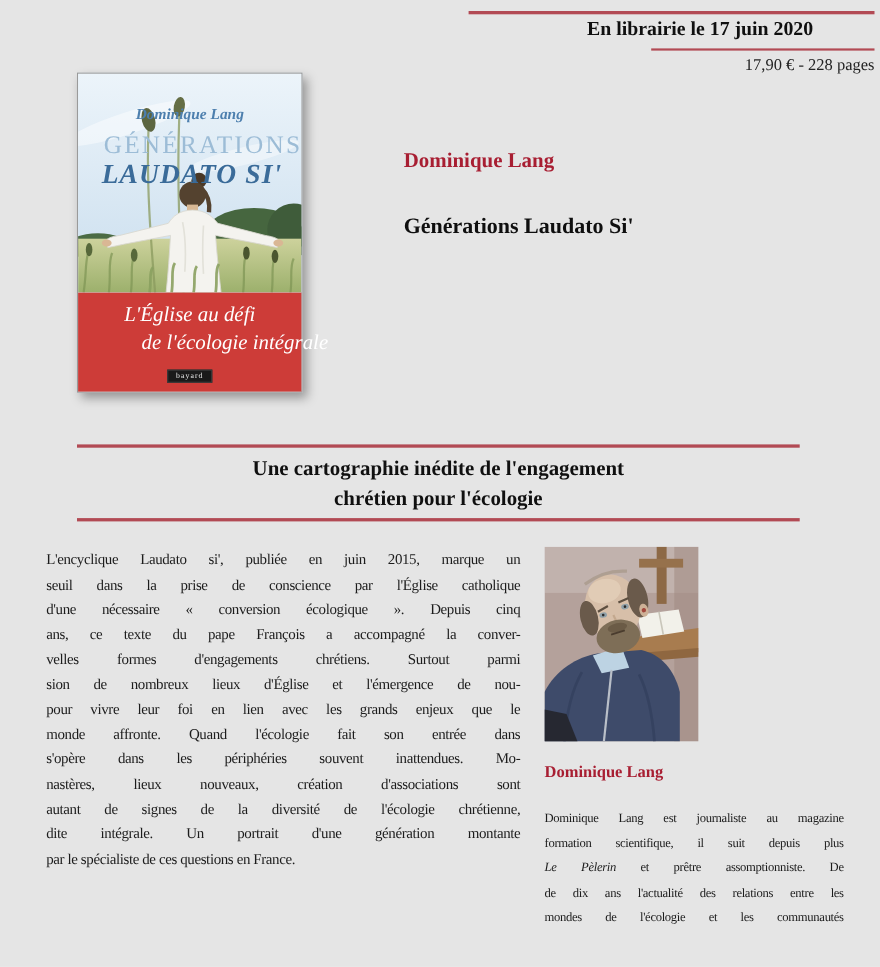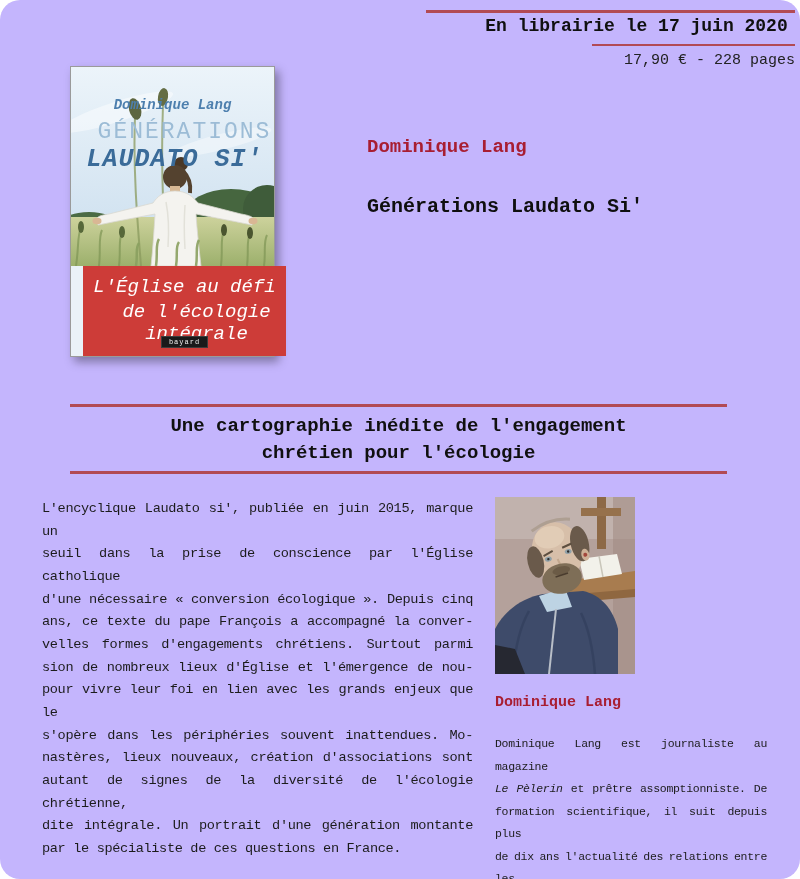--- a/index.html
+++ b/index.html
@@ -2,47 +2,47 @@
 <html style="--rule: #b24a54; --accent: #a81e32; --band: #cd3c38;"><head>
 <meta charset="utf-8">
 <style>
   :root{
     --rule:#b24a54;
     --accent:#a81e32;
     --band:#cd3c38;
     --ink:#1c1c1c;
   }
   html,body{margin:0;padding:0;background:#fff;}
-  .page{position:relative;width:800px;height:879px;background:#c4b5fd;
-        font-family:Liberation Mono, monospace;color:var(--ink);overflow:hidden;border-radius:20px;}
+  .page{position:relative;width:800px;height:879px;background:#e5e5e5;
+        font-family:Liberation Serif, serif;color:var(--ink);overflow:hidden;}
   .abs{position:absolute;}
 
   
   .rule-top{left:426px;top:10px;width:369px;height:3px;background:var(--rule);}
   .release{left:426px;top:16px;width:369px;text-align:center;text-indent:52px;
            font-size:18px;font-weight:bold;color:#101010;}
   .rule-sub{left:592px;top:44px;width:203px;height:2px;background:var(--rule);}
   .price{left:560px;top:52px;width:235px;text-align:right;padding-right:28px;
          font-size:15px;color:#222;}
 
   
   .cover{left:70px;top:66px;width:203px;height:289px;border:1px solid #9a9a9a;
          background:#eaf2f8;box-shadow:4px 5px 9px rgba(0,0,0,.35);}
   .cover svg.scene{position:absolute;left:0;top:0;}
   .cover-author{left:0;top:30px;width:203px;text-align:center;font-style:italic;
                 font-weight:600;font-size:14px;color:#4d7fae;}
   .cover-t1{left:12px;top:52px;width:203px;text-align:center;font-size:23px;
             letter-spacing:2px;color:#9cbcd6;}
   .cover-t2{left:0;top:78px;width:207px;text-align:center;font-size:25px;
             font-weight:bold;font-style:italic;letter-spacing:1px;color:#3a6b99;}
-  .band{left:12px;bottom:0;width:203px;height:90px;background:var(--band);}
+  .band{left:0;bottom:0;width:203px;height:90px;background:var(--band);}
   .band .s1{left:0;top:10px;width:203px;text-align:center;color:#fff;
             font-style:italic;font-size:19px;}
   .band .s2{left:0;top:35px;width:227px;text-align:center;color:#fff;
-            font-style:italic;font-size:19px;}
+            font-style:italic;font-size:19px;padding-left:29px;}
   .pub{left:0;bottom:7px;width:203px;text-align:center;}
   .pub span{display:inline-block;background:#1a1a1a;color:#eee;font-size:7px;
             padding:1px 7px;border:1px solid #3c3c3c;letter-spacing:1px;}
 
   
   .book-author{left:367px;top:136px;font-size:19px;font-weight:bold;color:var(--accent);}
   .book-title{left:367px;top:195px;font-size:20px;font-weight:bold;color:#0f0f0f;}
 
   
   .rule-h{width:657px;height:3px;background:var(--rule);left:70px;}
@@ -141,20 +141,21 @@
   <div class="abs rule-h bot"></div>
 
   <div class="abs main-col">
     <div class="jl">L'encyclique Laudato si', publiée en juin 2015, marque un</div>
     <div class="jl">seuil dans la prise de conscience par l'Église catholique</div>
     <div class="jl">d'une nécessaire « conversion écologique ». Depuis cinq</div>
     <div class="jl">ans, ce texte du pape François a accompagné la conver-</div>
     <div class="jl">velles formes d'engagements chrétiens. Surtout parmi</div>
     <div class="jl">sion de nombreux lieux d'Église et l'émergence de nou-</div>
     <div class="jl">pour vivre leur foi en lien avec les grands enjeux que le</div>
+    <div class="jl">monde affronte. Quand l'écologie fait son entrée dans</div>
     <div class="jl">s'opère dans les périphéries souvent inattendues. Mo-</div>
     <div class="jl">nastères, lieux nouveaux, création d'associations sont</div>
     <div class="jl">autant de signes de la diversité de l'écologie chrétienne,</div>
     <div class="jl">dite intégrale. Un portrait d'une génération montante</div>
     <div class="ll">par le spécialiste de ces questions en France.</div>
   </div>
 
   <svg class="abs photo" width="140" height="177" viewBox="0 0 140 177">
     <rect width="140" height="177" fill="#b4a19b"></rect>
     <rect width="140" height="42" fill="#ffffff" opacity="0.18"></rect>
@@ -192,19 +193,19 @@
       <circle cx="89" cy="64" r="2" fill="#a2473c"></circle>
     </g>
 
     <path d="M0,148 L20,152 L30,177 L0,177 Z" fill="#262831"></path>
   </svg>
 
   <div class="abs caption">Dominique Lang</div>
 
   <div class="abs bio">
     <div class="jl">Dominique Lang est journaliste au magazine</div>
+    <div class="jl">formation scientifique, il suit depuis plus</div>
     <div class="jl"><span class="it">Le Pèlerin</span><span> et prêtre assomptionniste. De</span></div>
-    <div class="jl">formation scientifique, il suit depuis plus</div>
     <div class="jl">de dix ans l'actualité des relations entre les</div>
     <div class="jl">mondes de l'écologie et les communautés</div>
   </div>
 
 </div>
 
 </body></html>

